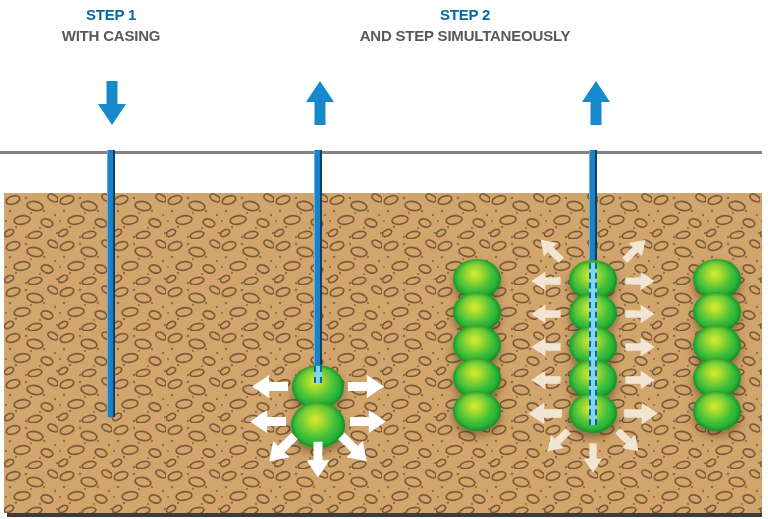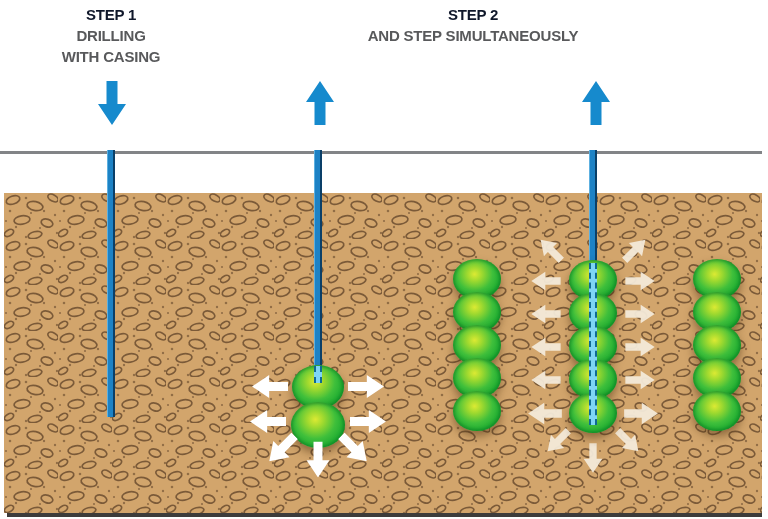--- a/index.html
+++ b/index.html
@@ -1,23 +1,23 @@
 <!DOCTYPE html>
 <html><head>
 <meta charset="utf-8">
 <style>
   html,body{margin:0;padding:0;background:#fff;}
   .stage{position:relative;width:768px;height:519px;background:#ffffff;overflow:hidden;
          font-family:"Liberation Sans",sans-serif;}
   
   .step-block{position:absolute;text-align:center;font-weight:700;font-size:15px;
               line-height:21px;letter-spacing:-0.2px;color:#58595b;}
-  .step-title{color:#0f172a;}
+  .step-title{color:#0369a1;}
   #step1-block{left:28px;top:4px;width:166px;}
-  #step2-block{left:348px;top:4px;width:250px;text-align:center;}
+  #step2-block{left:340px;top:4px;width:250px;text-align:center;}
   
   .surface{position:absolute;left:0;top:151px;width:762px;height:3px;background:#828487;}
   
   .soil-svg{position:absolute;left:4px;top:193px;}
   
   .bottom-bar{position:absolute;left:7px;top:513px;width:755px;height:4px;background:#3d3c3b;}
   
   .rod{position:absolute;width:8px;
        background:linear-gradient(to right,#5db0e0 0 15%,#1d82c5 15% 70%,#0a3f68 70% 100%);}
   
@@ -67,21 +67,20 @@
             <circle cx="22" cy="44" r="1.2"></circle>
           <circle cx="53" cy="40" r="1.2"></circle>
             <circle cx="2" cy="28" r="1.1"></circle>
         </g>
       </pattern>
     </defs>
   </svg>
 
   <div class="step-block" id="step1-block">
     <div class="step-title">STEP 1</div>
-    <div>DRILLING</div>
     <div>WITH CASING</div>
   </div>
   <div class="step-block" id="step2-block">
     <div class="step-title">STEP 2</div>
     <div>AND STEP SIMULTANEOUSLY</div>
   </div>
 
   <svg class="arr arr-blue" style="left:89px;top:88px;width:46px;height:30px;transform:rotate(90deg)">
       <use href="#blk"></use>
     </svg>

